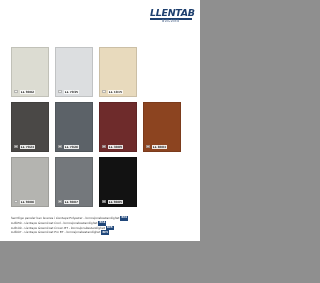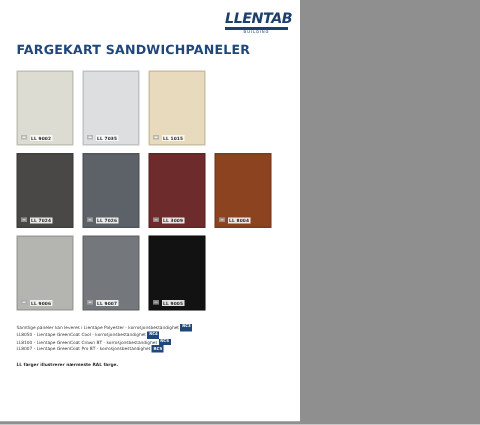--- a/index.html
+++ b/index.html
@@ -6,21 +6,21 @@
     margin: 0;
     padding: 0;
     background: #8f8f8f;
   }
   body {
     font-family: "Liberation Sans", sans-serif;
   }
   .page {
     position: relative;
     width: 200px;
-    height: 281px;
+    height: 241px;
     background: #ffffff;
     overflow: hidden;
     box-sizing: border-box;
   }
 
   
   .header {
     position: relative;
     height: 44px;
   }
@@ -159,21 +159,20 @@
 <body>
 
 <div class="page">
 
   <div class="header">
     <div class="logo">
       <span class="logo-word">LLENTAB</span>
       <span class="logo-rule"></span>
       <span class="logo-tag">BUILDING</span>
     </div>
-    <div class="title">FARGEKART SANDWICHPANELER</div>
   </div>
 
   <div class="rows">
 
     <div class="row">
       <div class="swatch">
         <div class="chip" style="background: rgb(220, 220, 210);"></div>
         <div class="tag">
           <span class="tag-mark"></span>
           <span class="tag-text">LL 9002</span>

